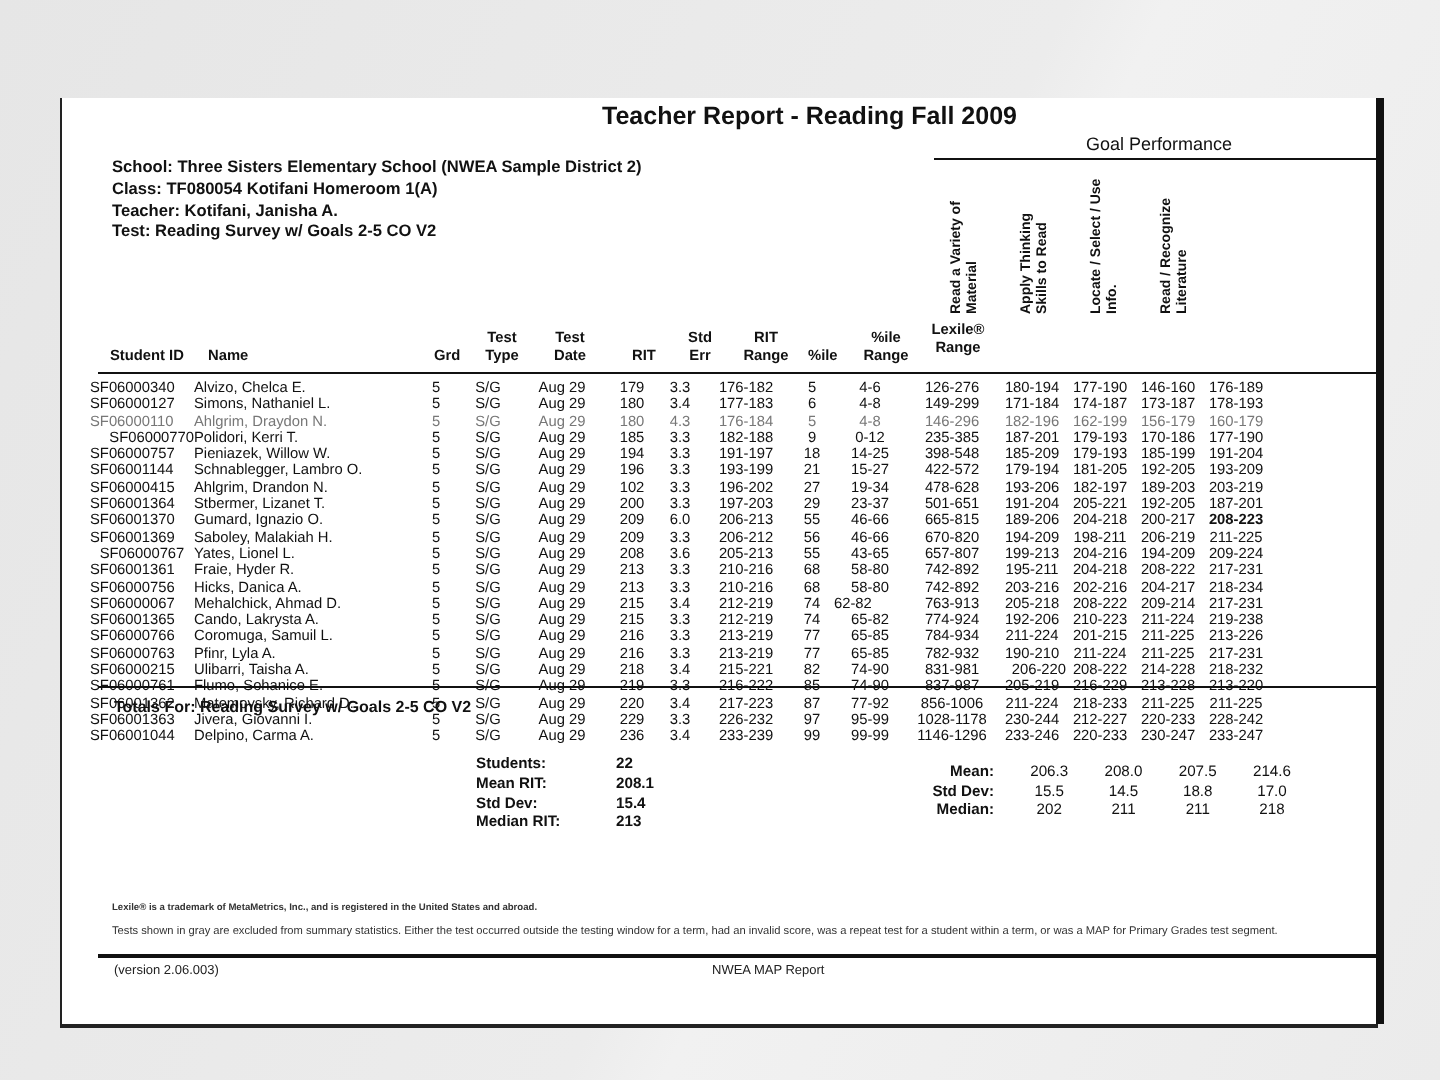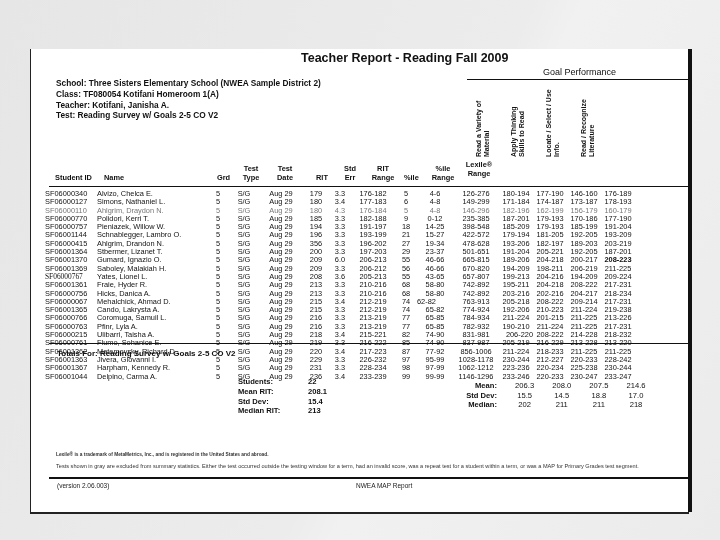--- a/index.html
+++ b/index.html
@@ -142,21 +142,21 @@
           <td style="text-align: center;">176-184</td>
           <td style="text-align: center;">5</td>
           <td style="text-align: center;">4-8</td>
           <td style="text-align: center;">146-296</td>
           <td style="text-align: center;">182-196</td>
           <td style="text-align: center;">162-199</td>
           <td style="text-align: center;">156-179</td>
           <td style="text-align: center;">160-179</td>
         </tr>
         <tr>
-          <td style="text-align: left;">SF06000770</td>
+          <td style="text-align: right;">SF06000770</td>
           <td style="text-align: left;">Polidori, Kerri T.</td>
           <td style="text-align: center;">5</td>
           <td style="text-align: center;">S/G</td>
           <td style="text-align: center;">Aug 29</td>
           <td style="text-align: center;">185</td>
           <td style="text-align: center;">3.3</td>
           <td style="text-align: center;">182-188</td>
           <td style="text-align: center;">9</td>
           <td style="text-align: center;">0-12</td>
           <td style="text-align: center;">235-385</td>
@@ -198,21 +198,21 @@
           <td style="text-align: center;">181-205</td>
           <td style="text-align: center;">192-205</td>
           <td style="text-align: center;">193-209</td>
         </tr>
         <tr>
           <td style="text-align: left;">SF06000415</td>
           <td style="text-align: left;">Ahlgrim, Drandon N.</td>
           <td style="text-align: center;">5</td>
           <td style="text-align: center;">S/G</td>
           <td style="text-align: center;">Aug 29</td>
-          <td style="text-align: center;">356</td>
+          <td style="text-align: center;">102</td>
           <td style="text-align: center;">3.3</td>
           <td style="text-align: center;">196-202</td>
           <td style="text-align: center;">27</td>
           <td style="text-align: center;">19-34</td>
           <td style="text-align: center;">478-628</td>
           <td style="text-align: center;">193-206</td>
           <td style="text-align: center;">182-197</td>
           <td style="text-align: center;">189-203</td>
           <td style="text-align: center;">203-219</td>
         </tr>
@@ -261,21 +261,21 @@
           <td style="text-align: center;">206-212</td>
           <td style="text-align: center;">56</td>
           <td style="text-align: center;">46-66</td>
           <td style="text-align: center;">670-820</td>
           <td style="text-align: center;">194-209</td>
           <td style="text-align: center;">198-211</td>
           <td style="text-align: center;">206-219</td>
           <td style="text-align: center;">211-225</td>
         </tr>
         <tr>
-          <td style="text-align: left; font-family: Liberation Serif, serif;">SF06000767</td>
+          <td style="text-align: center;">SF06000767</td>
           <td style="text-align: left;">Yates, Lionel L.</td>
           <td style="text-align: center;">5</td>
           <td style="text-align: center;">S/G</td>
           <td style="text-align: center;">Aug 29</td>
           <td style="text-align: center;">208</td>
           <td style="text-align: center;">3.6</td>
           <td style="text-align: center;">205-213</td>
           <td style="text-align: center;">55</td>
           <td style="text-align: center;">43-65</td>
           <td style="text-align: center;">657-807</td>
@@ -446,37 +446,20 @@
           <td style="text-align: center;">229</td>
           <td style="text-align: center;">3.3</td>
           <td style="text-align: center;">226-232</td>
           <td style="text-align: center;">97</td>
           <td style="text-align: center;">95-99</td>
           <td style="text-align: center;">1028-1178</td>
           <td style="text-align: center;">230-244</td>
           <td style="text-align: center;">212-227</td>
           <td style="text-align: center;">220-233</td>
           <td style="text-align: center;">228-242</td>
-        </tr>
-        <tr>
-          <td style="text-align: left;">SF06001367</td>
-          <td style="text-align: left;">Harpham, Kennedy R.</td>
-          <td style="text-align: center;">5</td>
-          <td style="text-align: center;">S/G</td>
-          <td style="text-align: center;">Aug 29</td>
-          <td style="text-align: center;">231</td>
-          <td style="text-align: center;">3.3</td>
-          <td style="text-align: center;">228-234</td>
-          <td style="text-align: center;">98</td>
-          <td style="text-align: center;">97-99</td>
-          <td style="text-align: center;">1062-1212</td>
-          <td style="text-align: center;">223-236</td>
-          <td style="text-align: center;">220-234</td>
-          <td style="text-align: center;">225-238</td>
-          <td style="text-align: center;">230-244</td>
         </tr>
         <tr>
           <td style="text-align: left;">SF06001044</td>
           <td style="text-align: left;">Delpino, Carma A.</td>
           <td style="text-align: center;">5</td>
           <td style="text-align: center;">S/G</td>
           <td style="text-align: center;">Aug 29</td>
           <td style="text-align: center;">236</td>
           <td style="text-align: center;">3.4</td>
           <td style="text-align: center;">233-239</td>

